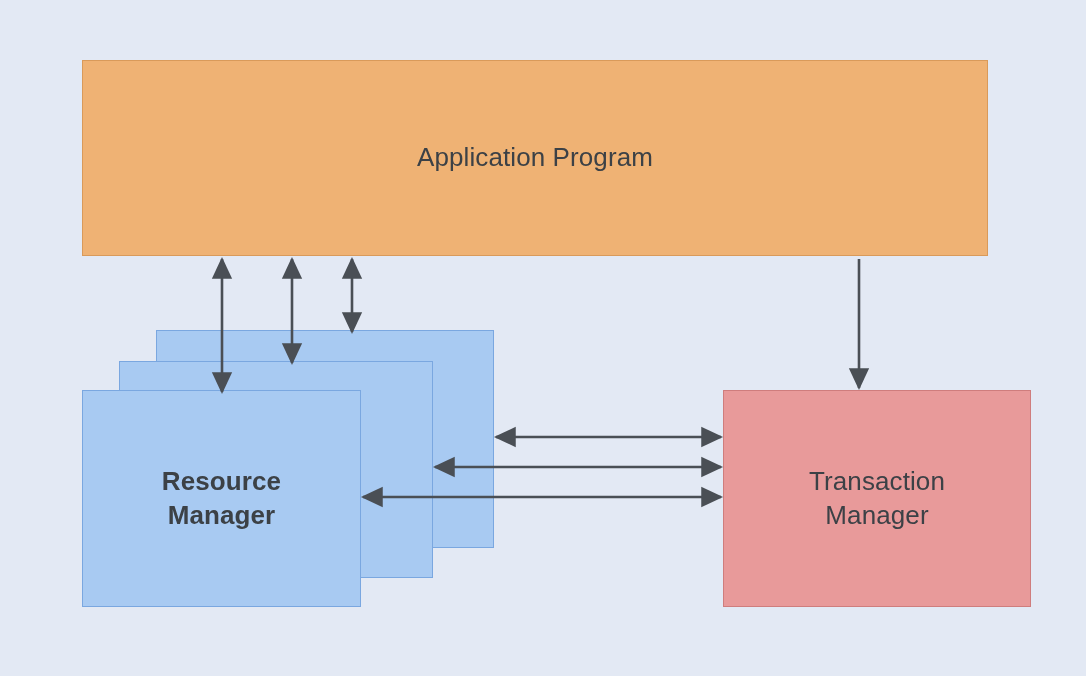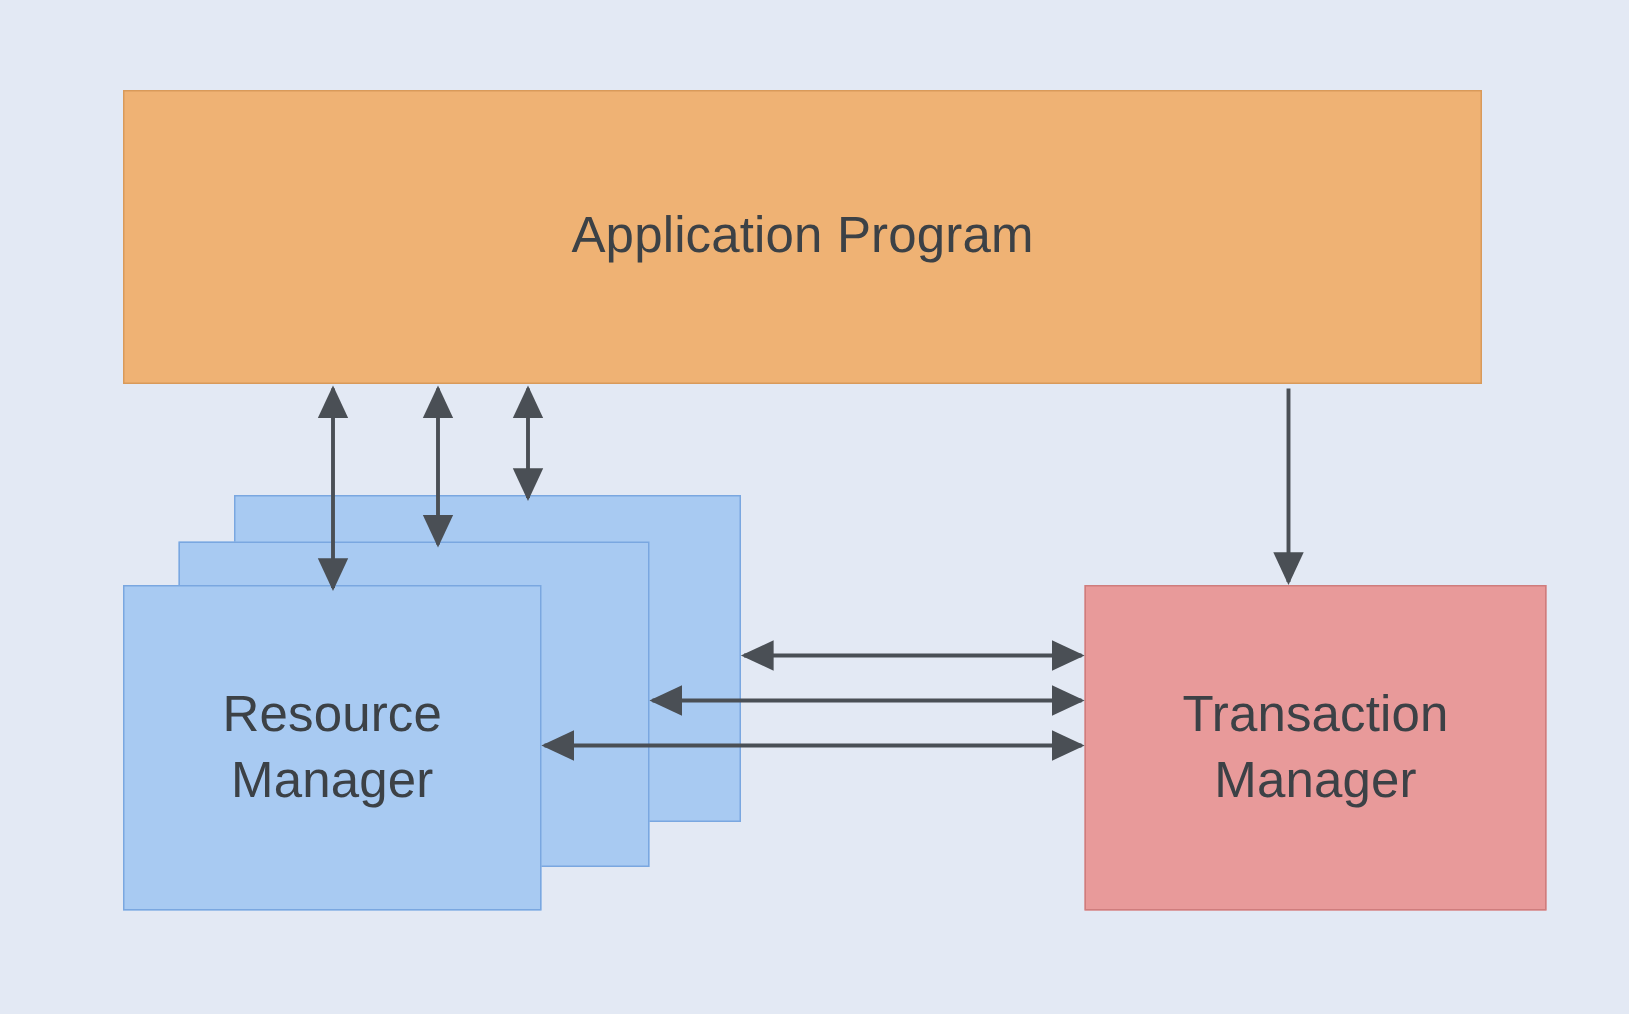--- a/index.html
+++ b/index.html
@@ -20,21 +20,21 @@
     background: #e3e9f4;
   }
   .node {
     position: absolute;
     box-sizing: border-box;
     display: flex;
     align-items: center;
     justify-content: center;
     text-align: center;
     color: #3c4146;
-    font-size: 34px;
+    font-size: 26px;
     line-height: 1.28;
     letter-spacing: 0.1px;
     white-space: pre-line;
   }
   .app-program {
     left: 82px;
     top: 60px;
     width: 906px;
     height: 196px;
     background: #efb274;
@@ -56,20 +56,21 @@
     background: #a8caf2;
     border: 1.5px solid #7aa7e0;
   }
   .rm-front {
     left: 82px;
     top: 390px;
     width: 279px;
     height: 217px;
     background: #a8caf2;
     border: 1.5px solid #7aa7e0;
+    font-weight: bold;
   }
   .txn-manager {
     left: 723px;
     top: 390px;
     width: 308px;
     height: 217px;
     background: #e89a9a;
     border: 1.5px solid #cf7d7d;
   }
   #arrow-layer {

